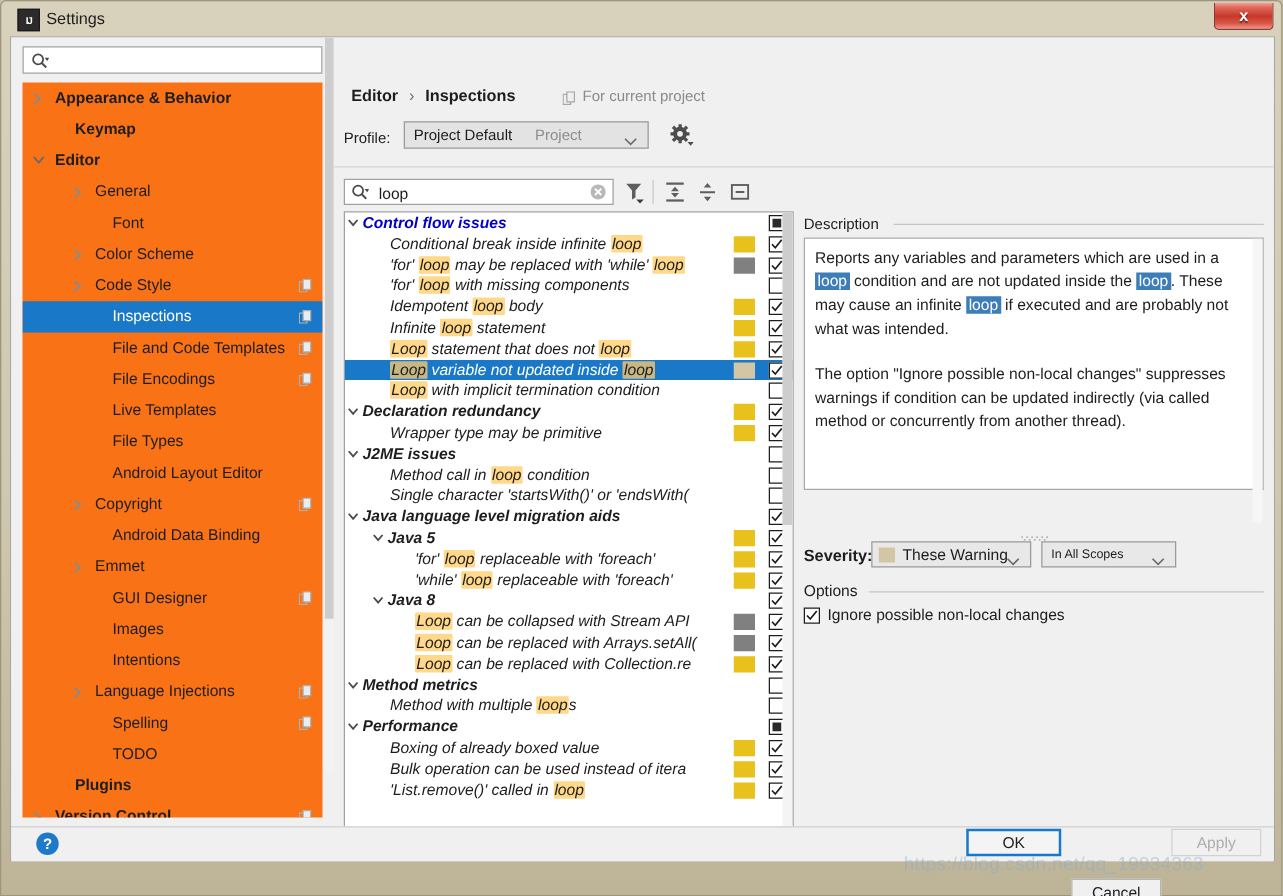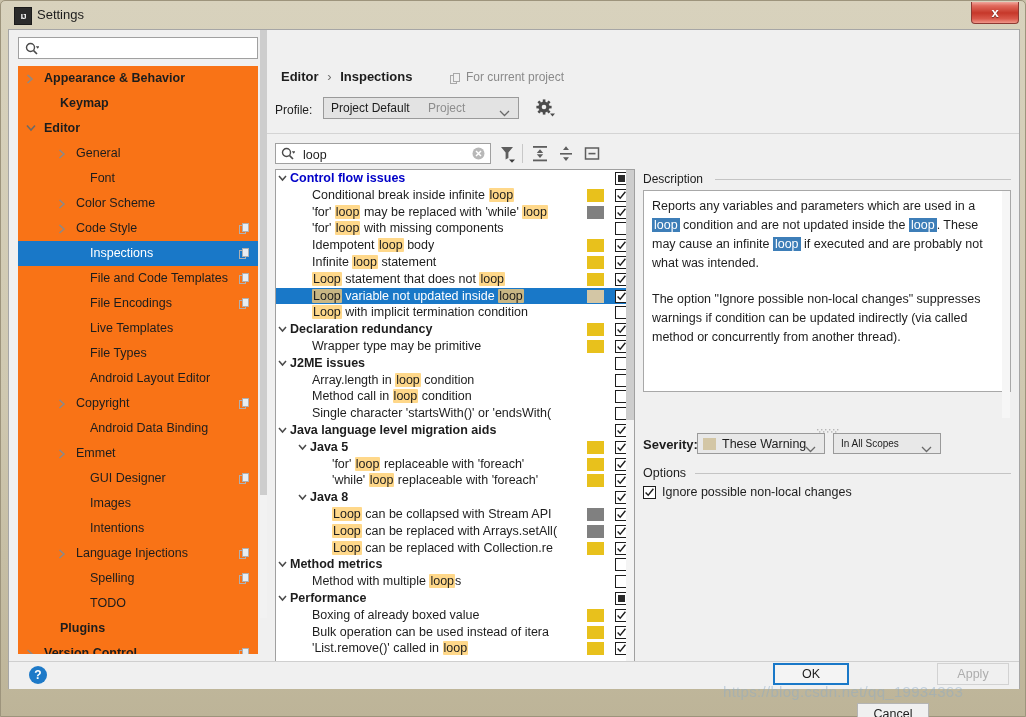--- a/index.html
+++ b/index.html
@@ -154,21 +154,21 @@
   .tbtn{position:absolute;top:113px;width:22px;height:21px;cursor:pointer;}
   #vdiv{position:absolute;left:255px;top:114px;width:1px;height:19px;background:#c8c8c8;}
   
   #insp-box{
     position:absolute;left:8px;top:139px;width:360px;height:494px;
     background:#ffffff;border:1px solid #a0a0a0;box-sizing:border-box;
     overflow:hidden;
   }
   #insp-list{position:absolute;left:0;top:0;width:358px;}
   .irow{
-    position:relative;height:16.8px;white-space:nowrap;cursor:pointer;
+    position:relative;height:16.8px;white-space:nowrap;cursor:pointer;font-style:italic;
   }
   .irow.selrow{background:#1978c8;}
   .iarrow{position:absolute;top:0;width:12px;height:16.8px;}
   .iarrow svg{position:absolute;left:1px;top:5px;}
   .itext{
     position:absolute;top:0;height:16.8px;line-height:16.8px;
     font-size:12.5px;color:#1d1d1d;
   }
   .irow.grp .itext{font-weight:bold;}
   .irow.grp.blue .itext{color:#0000c8;}
@@ -675,24 +675,20 @@
             <div class="irow grp">
               <span class="iarrow" style="left:1px">
                 <svg width="9" height="7" viewBox="0 0 9 7">
                   <path d="M1 1 L4.5 5 L8 1" fill="none" stroke="#4a4a4a" stroke-width="1.5"></path>
                 </svg>
               </span>
               <span class="itext" style="left:14px">J2ME issues</span>
               <span class="cb"></span>
             </div>
             <div class="irow">
-              <span class="itext" style="left:36px">Array.length in <span class="hl">loop</span> condition</span>
-              <span class="cb"></span>
-            </div>
-            <div class="irow">
               <span class="itext" style="left:36px">Method call in <span class="hl">loop</span> condition</span>
               <span class="cb"></span>
             </div>
             <div class="irow">
               <span class="itext" style="left:36px">Single character 'startsWith()' or 'endsWith(</span>
               <span class="cb"></span>
             </div>
             <div class="irow grp">
               <span class="iarrow" style="left:1px">
                 <svg width="9" height="7" viewBox="0 0 9 7">

